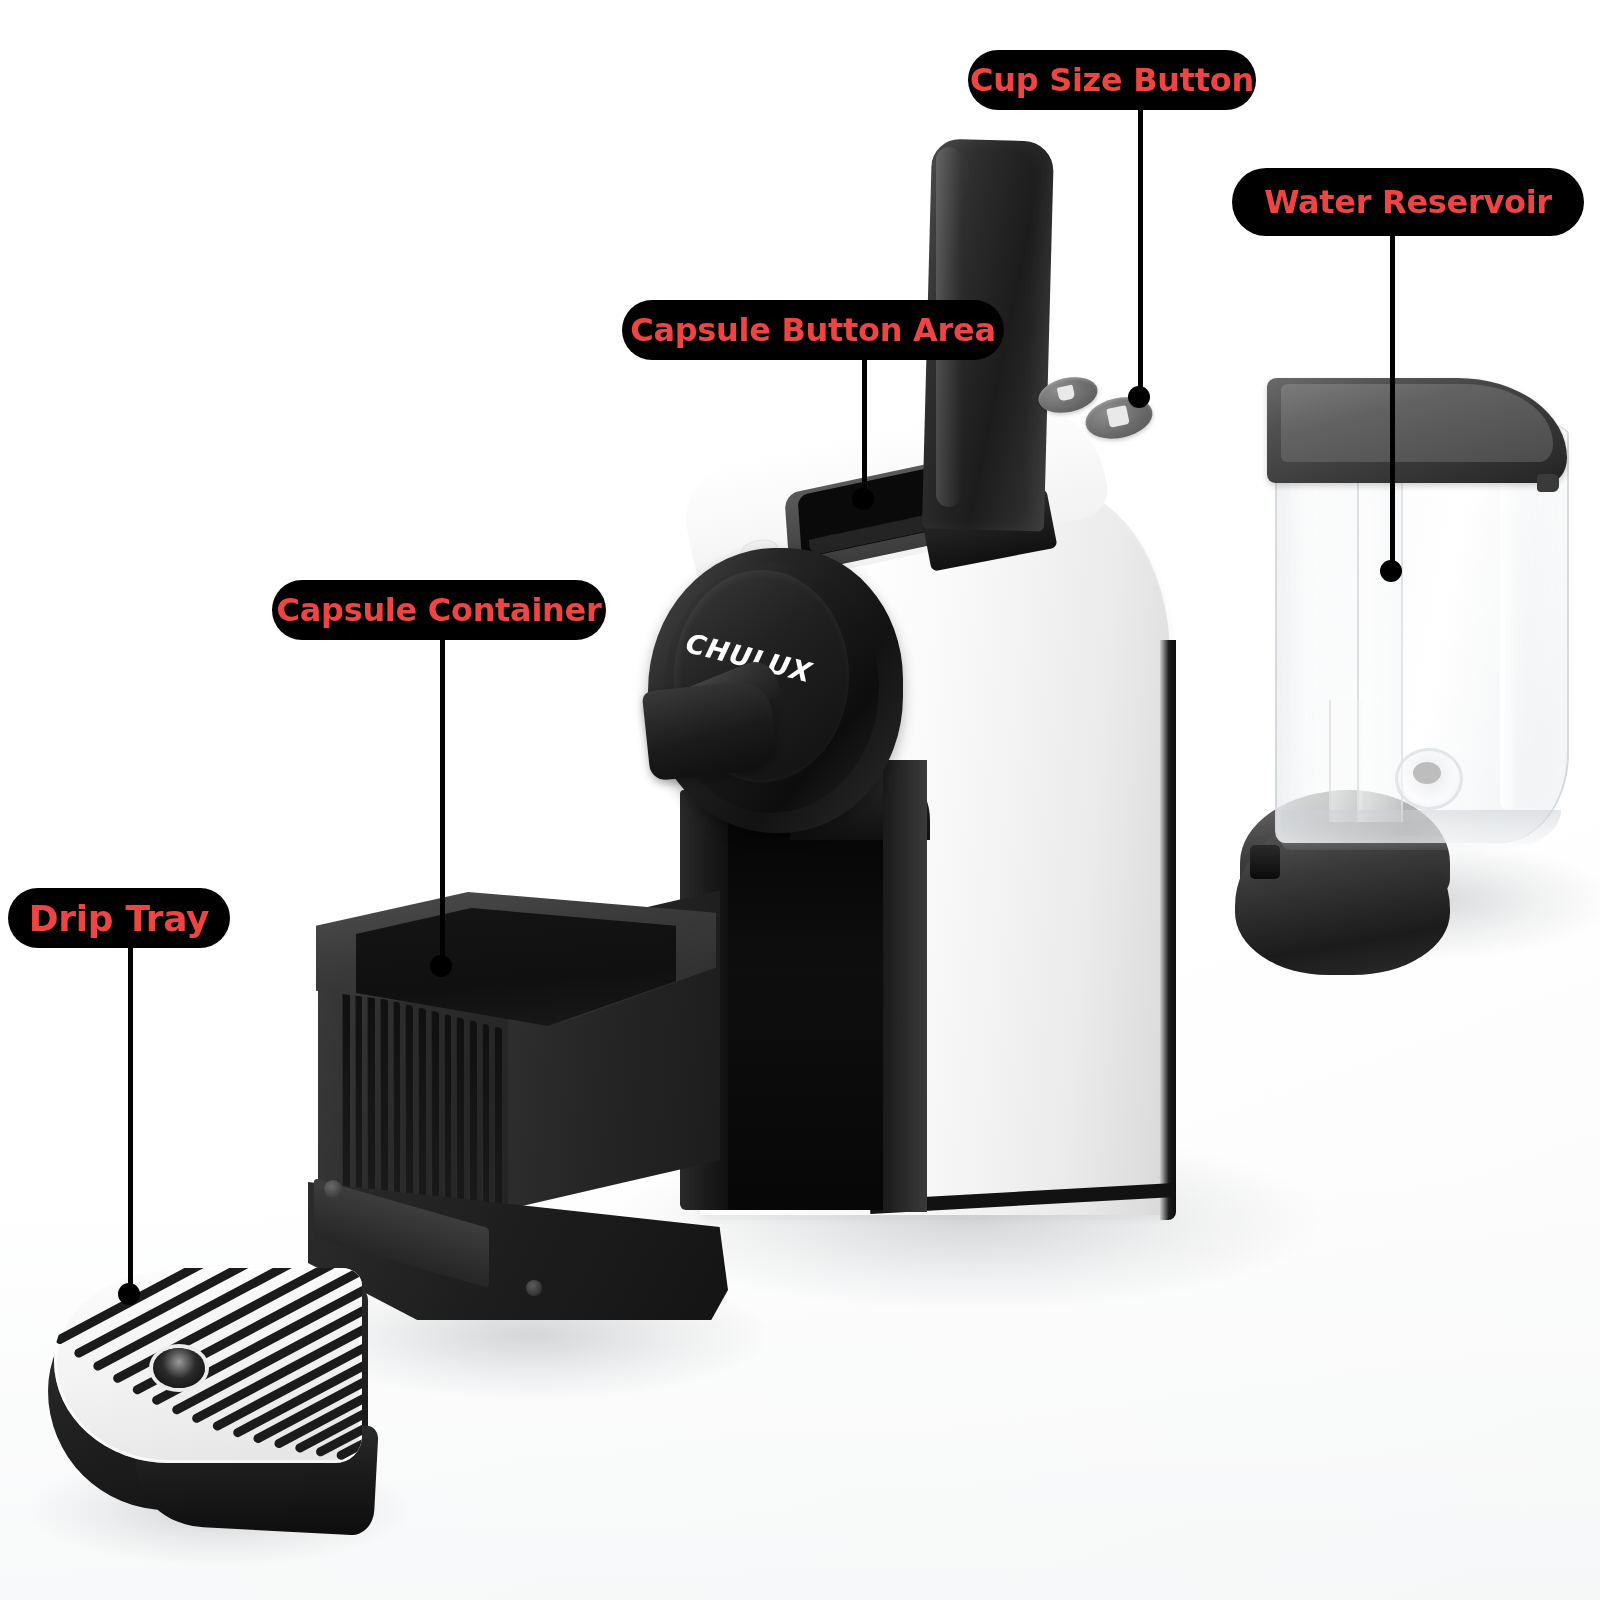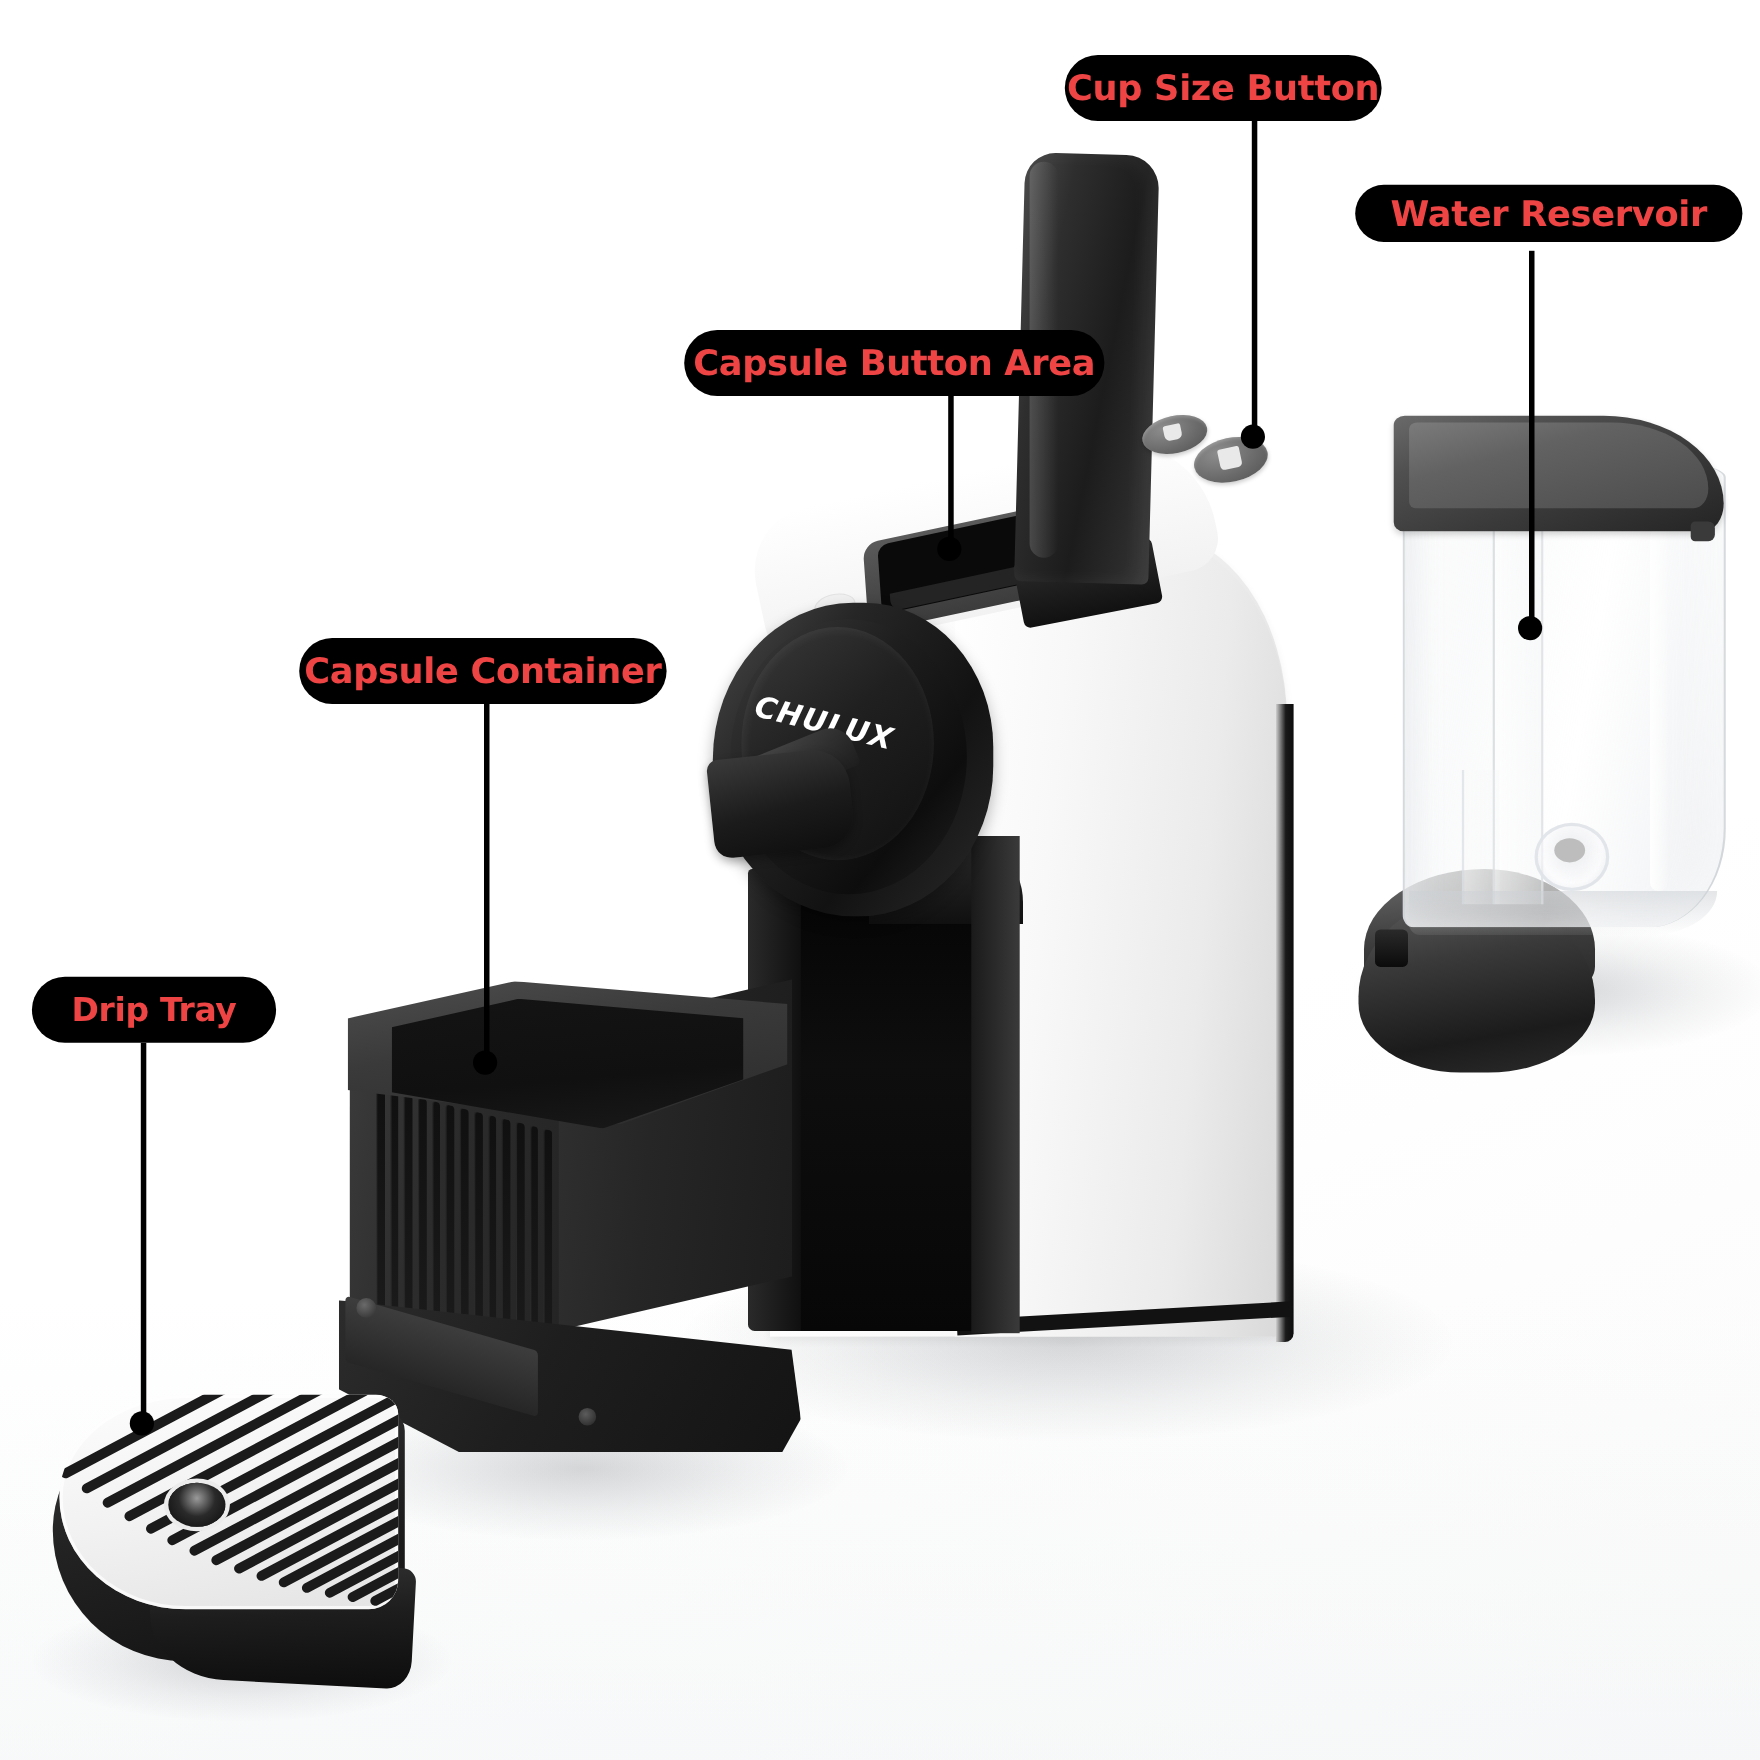--- a/index.html
+++ b/index.html
@@ -786,25 +786,25 @@
       </div>
     <div class="dt-hole"></div>
   </div>
 
   <div id="callout-layer">
       <div class="leader" style="left: 1138px; top: 110px; height: 288px;"></div>
       <div class="leader-dot" style="left: 1128px; top: 386px;"></div>
       <div class="callout" style="left: 968px; top: 50px; width: 288px; height: 60px; font-size: 32px;">Cup Size Button</div>
       <div class="leader" style="left: 1390px; top: 228px; height: 338px;"></div>
       <div class="leader-dot" style="left: 1380px; top: 560px;"></div>
-      <div class="callout" style="left: 1232px; top: 168px; width: 352px; height: 52px; font-size: 32px;">Water Reservoir</div>
+      <div class="callout" style="left: 1232px; top: 168px; width: 352px; height: 68px; font-size: 32px;">Water Reservoir</div>
       <div class="leader" style="left: 862px; top: 360px; height: 132px;"></div>
       <div class="leader-dot" style="left: 852px; top: 488px;"></div>
       <div class="callout" style="left: 622px; top: 300px; width: 382px; height: 60px; font-size: 32px;">Capsule Button Area</div>
       <div class="leader" style="left: 440px; top: 640px; height: 320px;"></div>
       <div class="leader-dot" style="left: 430px; top: 955px;"></div>
       <div class="callout" style="left: 272px; top: 580px; width: 334px; height: 60px; font-size: 32px;">Capsule Container</div>
       <div class="leader" style="left: 128px; top: 948px; height: 340px;"></div>
       <div class="leader-dot" style="left: 118px; top: 1283px;"></div>
-      <div class="callout" style="left: 29px; top: 888px; width: 222px; height: 60px; font-size: 30px;">Drip Tray</div>
+      <div class="callout" style="left: 8px; top: 888px; width: 222px; height: 60px; font-size: 36px;">Drip Tray</div>
     </div>
 
 </div>
 
 </body></html>

